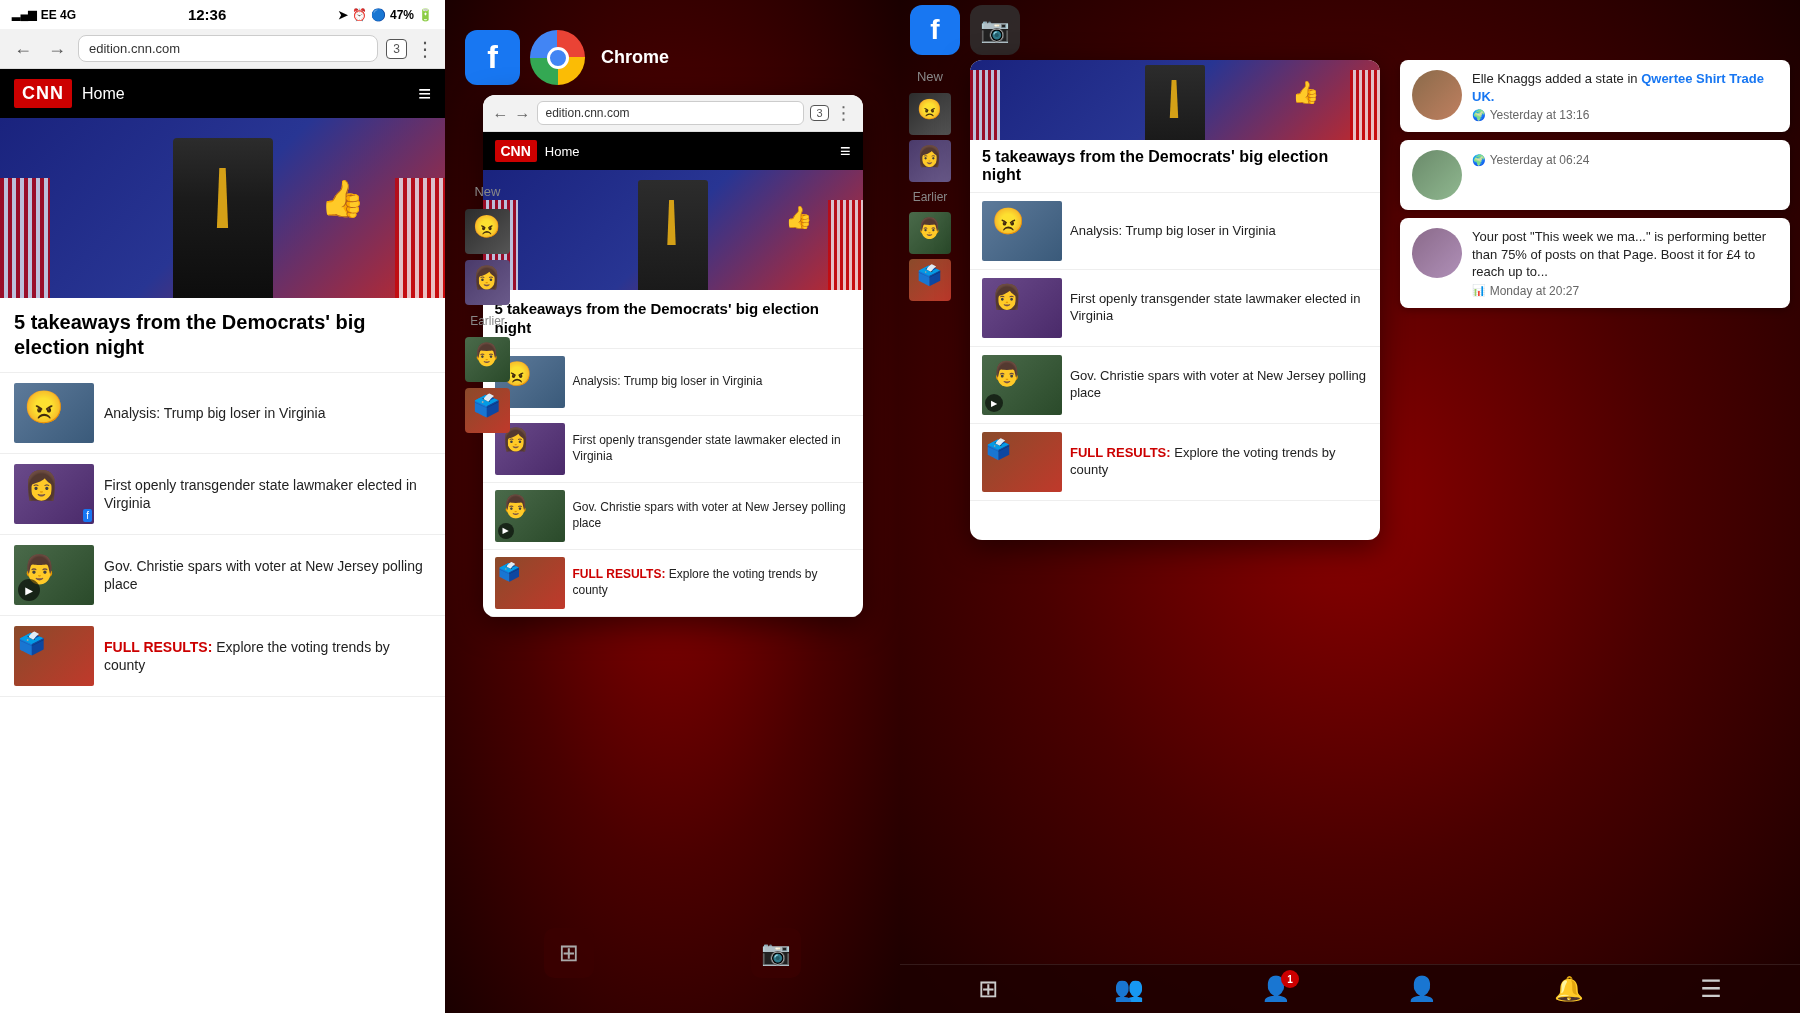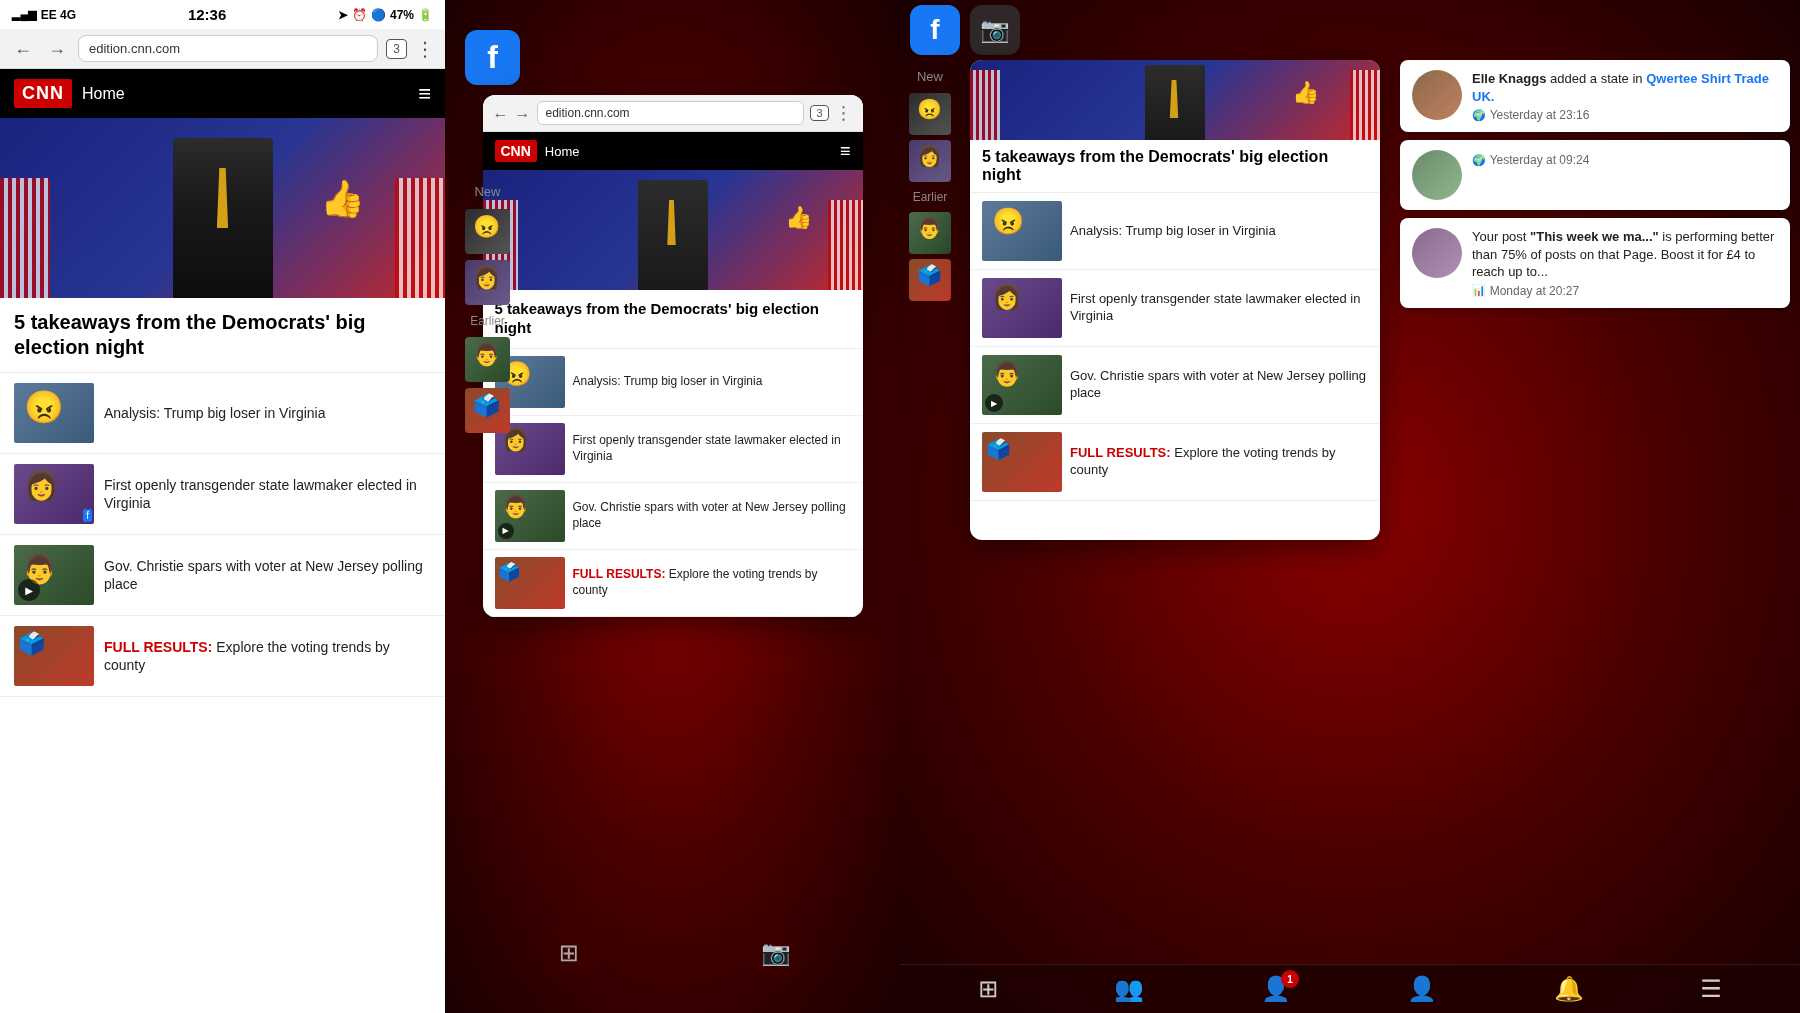--- a/index.html
+++ b/index.html
@@ -560,21 +560,21 @@
     .fb-notif-avatar {
       width: 50px;
       height: 50px;
       border-radius: 50%;
       flex-shrink: 0;
     }
     .fb-avatar-1 { background: linear-gradient(135deg, #8a6a4a, #c08060); }
     .fb-avatar-2 { background: linear-gradient(135deg, #6a8a6a, #90b890); }
     .fb-avatar-3 { background: linear-gradient(135deg, #8a6a8a, #b090b8); }
     .fb-notif-text { font-size: 13px; color: #222; line-height: 1.35; }
-    .fb-notif-text strong { font-weight: 700; }
+    .fb-notif-text strong { font-weight: 400; }
     .fb-notif-text .fb-link { color: #1877f2; font-weight: 700; }
     .fb-notif-time { font-size: 12px; color: #666; margin-top: 3px; display: flex; align-items: center; gap: 4px; }
 
     .right-bottom-bar {
       background: rgba(30,0,0,0.85);
       display: flex;
       justify-content: space-around;
       align-items: center;
       padding: 10px 20px;
       border-top: 1px solid rgba(255,255,255,0.1);
@@ -705,20 +705,26 @@
       </span>
     </div>
 
   </div>
 </div>
 
 <div class="center-panel">
 
   <div class="app-switcher-header">
     <div class="app-icon-fb">f</div>
+    <div style="display:flex;align-items:center;gap:8px;">
+      <div class="app-icon-chrome">
+        <div class="chrome-inner"></div>
+      </div>
+      <span class="chrome-label">Chrome</span>
+    </div>
   </div>
 
   <div class="switcher-card">
 
     <div class="switcher-browser-bar">
       <button class="s-nav-btn">←</button>
       <button class="s-nav-btn">→</button>
       <div class="s-url-bar">edition.cnn.com</div>
       <div class="s-tab-badge">3</div>
       <button class="s-menu">⋮</button>
@@ -886,31 +892,31 @@
       <div class="fb-notif-card">
         <div class="fb-notif-avatar fb-avatar-1"></div>
         <div>
           <div class="fb-notif-text">
             <strong>Elle Knaggs</strong>
             <span> added a state in </span>
             <span class="fb-link">Qwertee Shirt Trade UK.</span>
           </div>
           <div class="fb-notif-time">
             <span style="font-size:11px;">🌍</span>
-            <span>Yesterday at 23:16</span>
+            <span>Yesterday at 13:16</span>
           </div>
         </div>
       </div>
 
       <div class="fb-notif-card">
         <div class="fb-notif-avatar fb-avatar-2"></div>
         <div>
           <div class="fb-notif-time">
             <span style="font-size:11px;">🌍</span>
-            <span>Yesterday at 09:24</span>
+            <span>Yesterday at 06:24</span>
           </div>
         </div>
       </div>
 
       <div class="fb-notif-card">
         <div class="fb-notif-avatar fb-avatar-3"></div>
         <div>
           <div class="fb-notif-text">
             <span>Your post <strong>"This week we ma..."</strong> is performing better than 75% of posts on that Page. Boost it for £4 to reach up to...</span>
           </div>

